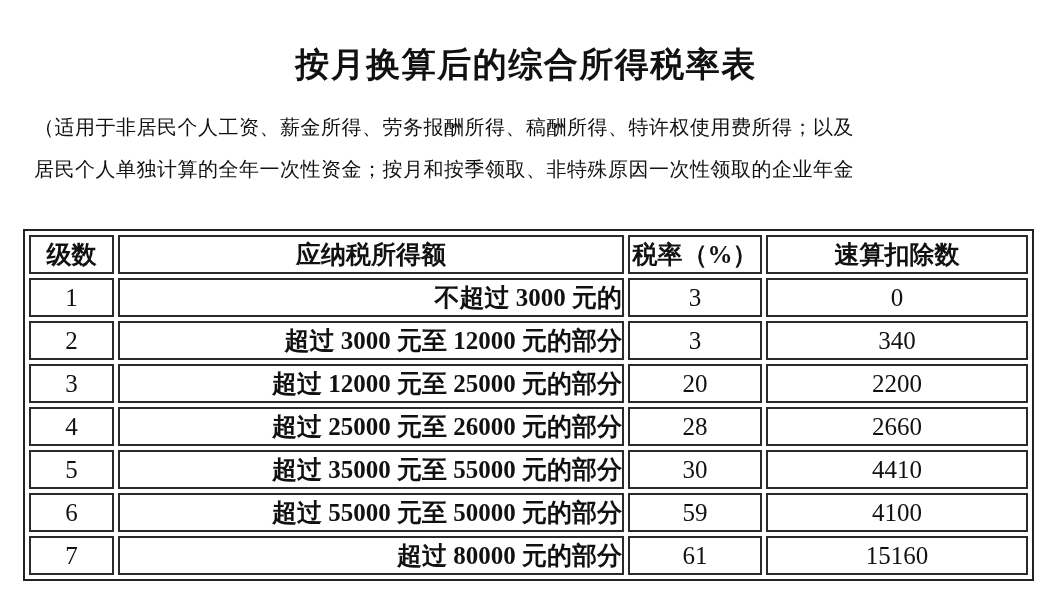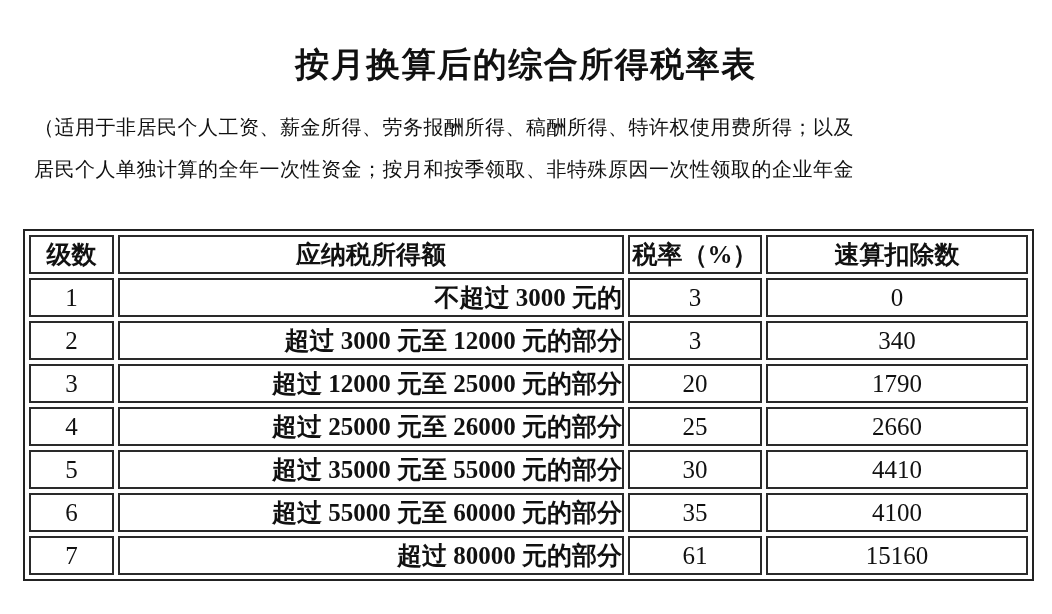--- a/index.html
+++ b/index.html
@@ -104,38 +104,38 @@
         <tr>
           <td class="cell-level">2</td>
           <td class="cell-income">超过 3000 元至 12000 元的部分</td>
           <td class="cell-rate">3</td>
           <td class="cell-deduction">340</td>
         </tr>
         <tr>
           <td class="cell-level">3</td>
           <td class="cell-income">超过 12000 元至 25000 元的部分</td>
           <td class="cell-rate">20</td>
-          <td class="cell-deduction">1790</td>
+          <td class="cell-deduction">2200</td>
         </tr>
         <tr>
           <td class="cell-level">4</td>
           <td class="cell-income">超过 25000 元至 26000 元的部分</td>
-          <td class="cell-rate">25</td>
+          <td class="cell-rate">28</td>
           <td class="cell-deduction">2660</td>
         </tr>
         <tr>
           <td class="cell-level">5</td>
           <td class="cell-income">超过 35000 元至 55000 元的部分</td>
           <td class="cell-rate">30</td>
           <td class="cell-deduction">4410</td>
         </tr>
         <tr>
           <td class="cell-level">6</td>
-          <td class="cell-income">超过 55000 元至 60000 元的部分</td>
-          <td class="cell-rate">35</td>
+          <td class="cell-income">超过 55000 元至 50000 元的部分</td>
+          <td class="cell-rate">59</td>
           <td class="cell-deduction">4100</td>
         </tr>
         <tr>
           <td class="cell-level">7</td>
           <td class="cell-income">超过 80000 元的部分</td>
           <td class="cell-rate">61</td>
           <td class="cell-deduction">15160</td>
         </tr>
       </tbody>
   </table>

